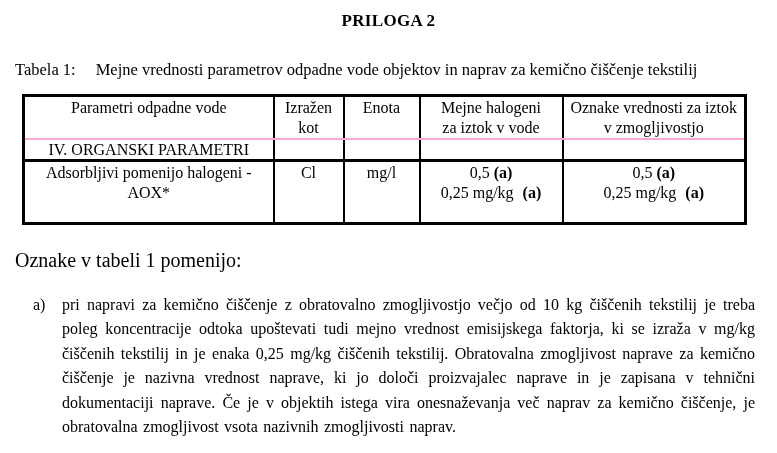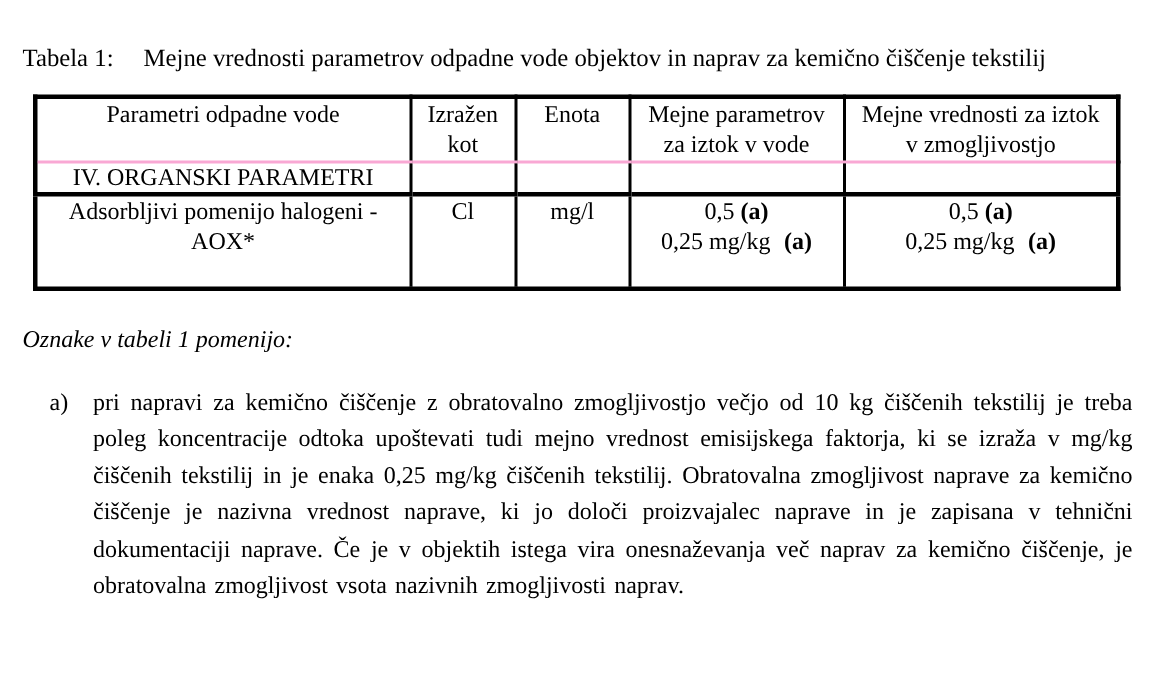--- a/index.html
+++ b/index.html
@@ -43,38 +43,39 @@
     overflow: hidden;
   }
   td.left { text-align: left; }
   tr.head td { height: 40px; border-bottom: 2px solid #f9a8d4; }
   tr.section td { height: 17px; line-height: 18px; border-bottom: 3px solid #000; text-align: center; }
   tr.row-aox td { height: 59px; }
   tr.row-lkch td { height: 34px; }
   .mark { font-weight: bold; margin-left: 4px; }
   .mark.wide { margin-left: 9px; }
 
-  .notes-intro { margin: 24px 0 0 15px; font-size: 16px; font-style: italic; }
+  .notes-intro { margin: 24px 0 0 15px; font-size: 20px; }
 
   .note { position: relative; margin: 21px 0 0 33px; }
   .note-label { position: absolute; left: 0; top: 0; font-size: 16px; line-height: 24.4px; }
   .note-text {
     margin-left: 29px;
     width: 693px;
     font-size: 16px;
     line-height: 24.4px;
     text-align: justify;
     word-spacing: 1.5px;
   }
 </style>
 </head>
 <body>
 
 <div class="page">
 
+  <h1 class="title">PRILOGA 2</h1>
 
   <p class="caption">
     <span class="caption-label">Tabela 1:</span><span>Mejne vrednosti parametrov odpadne vode objektov in naprav za kemično čiščenje tekstilij</span>
   </p>
 
   <table class="limits">
     <colgroup>
       <col style="width:250px">
       <col style="width:70px">
       <col style="width:76px">
@@ -87,25 +88,25 @@
           <div>Parametri odpadne vode</div>
         </td>
         <td>
           <div>Izražen</div>
           <div>kot</div>
         </td>
         <td>
           <div>Enota</div>
         </td>
         <td>
-          <div>Mejne parametrov</div>
+          <div>Mejne halogeni</div>
           <div>za iztok v vode</div>
         </td>
         <td>
-          <div>Mejne vrednosti za iztok</div>
+          <div>Oznake vrednosti za iztok</div>
           <div>v zmogljivostjo</div>
         </td>
       </tr>
 
       <tr class="section">
         <td class="left">IV. ORGANSKI PARAMETRI</td>
         <td></td>
         <td></td>
         <td></td>
         <td></td>

